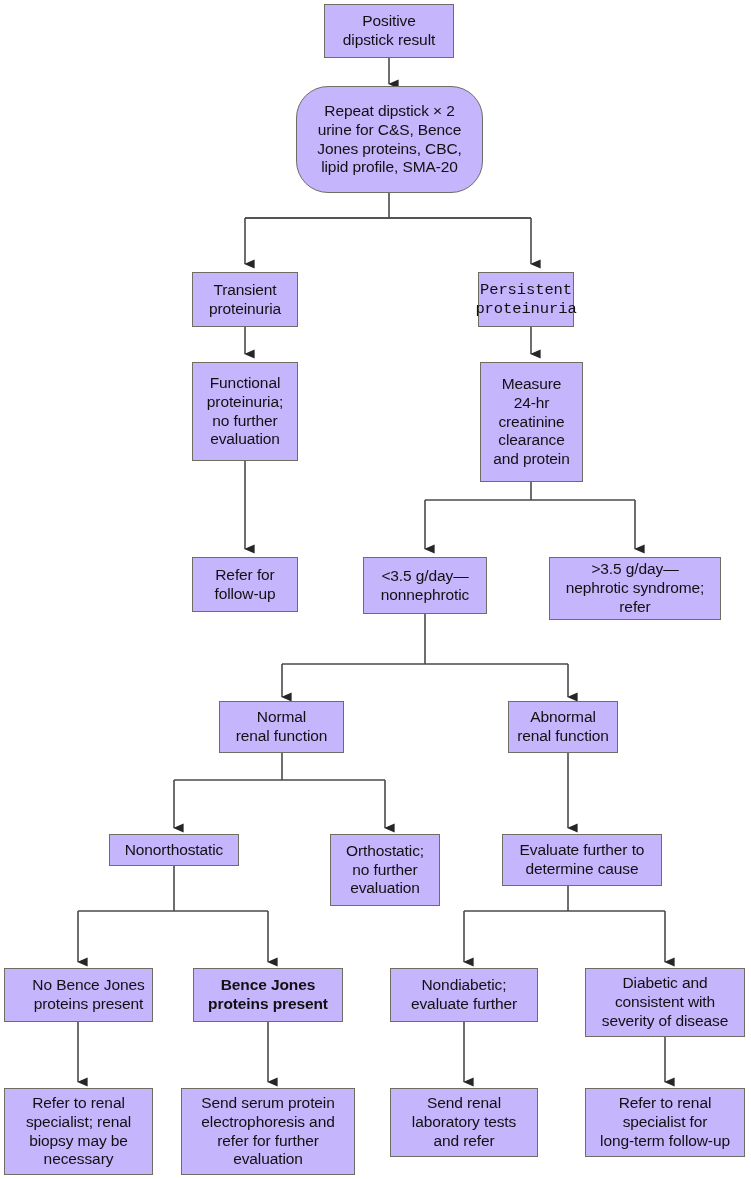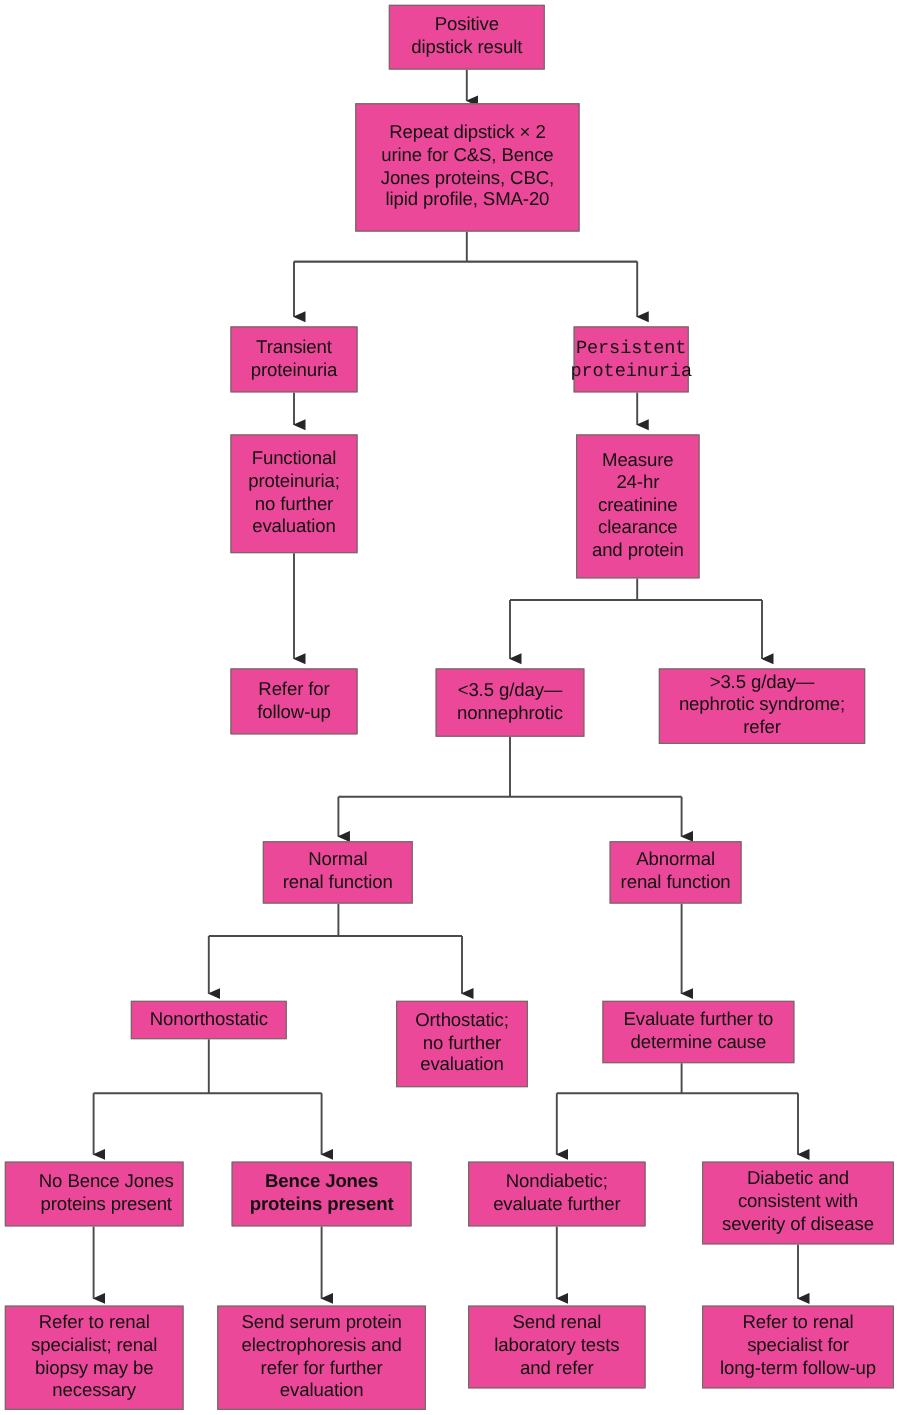--- a/index.html
+++ b/index.html
@@ -10,21 +10,21 @@
   #chart{
     position:relative;
     width:751px;
     height:1179px;
     background:#ffffff;
     overflow:hidden;
   }
   .node{
     position:absolute;
     box-sizing:border-box;
-    background:#ec4899;
+    background:#c4b5fd;
     border:1.5px solid #6E6E63;
     display:flex;
     align-items:center;
     justify-content:center;
     text-align:center;
     color:#111111;
     font-size:15.5px;
     line-height:1.22;
     padding:4px 5px;
     white-space:pre-line;
@@ -87,21 +87,21 @@
       <path d="M78,1022 L78,1082" marker-end="url(#ah)"></path>
       <path d="M268,1022 L268,1082" marker-end="url(#ah)"></path>
       <path d="M464,1022 L464,1082" marker-end="url(#ah)"></path>
       <path d="M665,1037 L665,1082" marker-end="url(#ah)"></path>
     </g>
   </svg>
 
   <div class="node" style="left:324px;top:4px;width:130px;height:54px;">Positive
 dipstick result</div>
 
-  <div class="node" style="left:296px;top:86px;width:187px;height:107px;">Repeat dipstick × 2
+  <div class="node" style="left:296px;top:86px;width:187px;height:107px;border-radius:32px;">Repeat dipstick × 2
 urine for C&amp;S, Bence
 Jones proteins, CBC,
 lipid profile, SMA-20</div>
 
   <div class="node" style="left:192px;top:272px;width:106px;height:55px;">Transient
 proteinuria</div>
 
   <div class="node" style="left:478px;top:272px;width:96px;height:55px;font-family:Liberation Mono, monospace;">Persistent
 proteinuria</div>
 

